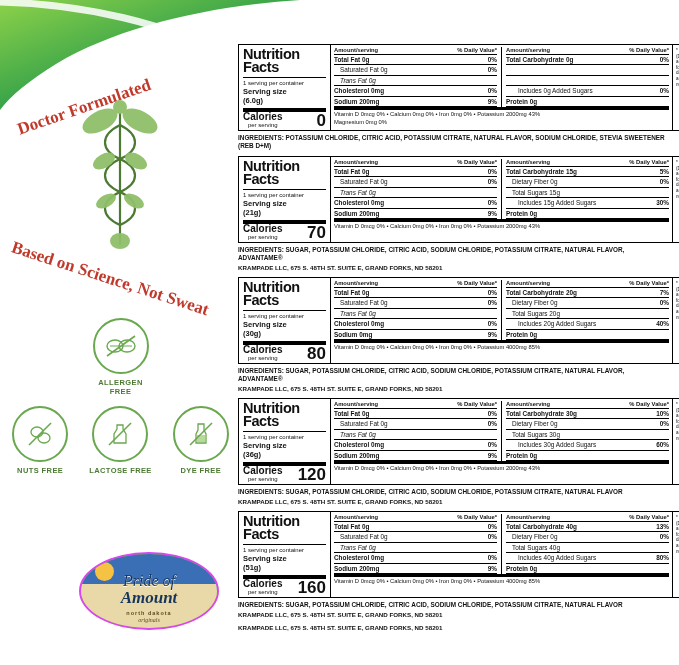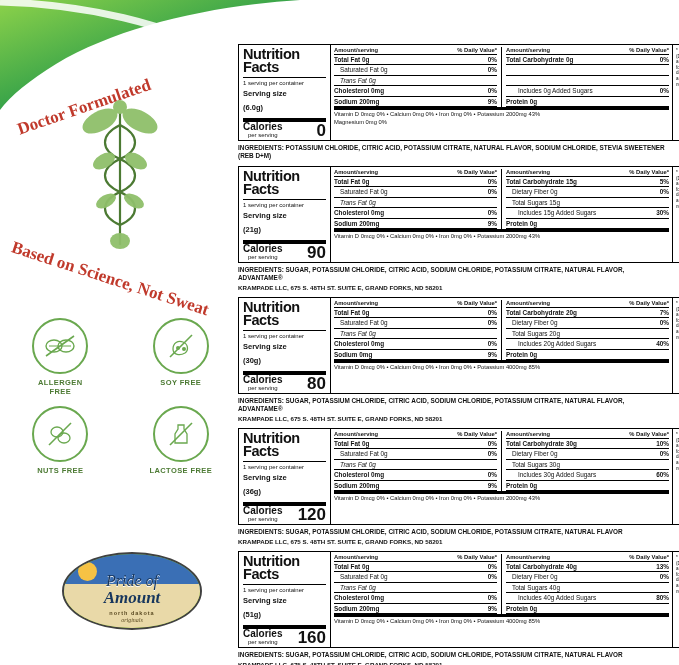--- a/index.html
+++ b/index.html
@@ -42,24 +42,24 @@
     display:flex;align-items:center;justify-content:center;
     background:#fff;
   }
   .badge .blabel{
     font-size:7.5px;font-weight:bold;color:#4c7a33;
     letter-spacing:.4px;margin-top:4px;
   }
 
   
   .pride{
-    position:absolute;left:62px;top:552px;width:136px;height:74px;
+    position:absolute;left:79px;top:552px;width:136px;height:74px;
     border-radius:50%/50%;
     overflow:hidden;
-    border:2px solid #404040;
+    border:2px solid #d946ef;
     background:#84cc16;
   }
   .pride .sky{position:absolute;left:0;top:0;width:100%;height:36px;background:#3a6fb5;}
   .pride .sun{position:absolute;left:14px;top:8px;width:19px;height:19px;border-radius:50%;background:#f6c244;}
   .pride .land{position:absolute;left:0;top:30px;width:100%;height:44px;background:#e9d9a8;}
   .pride .t1{
     position:absolute;left:0;top:18px;width:100%;text-align:center;
     font-family:"Liberation Serif", serif;font-size:16px;font-style:italic;color:#17365d;
     text-shadow:0 1px 0 #fff;
   }
@@ -96,21 +96,21 @@
   }
   .nf-title{
     font-family:"Liberation Sans", sans-serif;
     font-weight:bold;
     font-size:14.5px;
     line-height:13px;
     letter-spacing:-0.4px;
   }
   .nf-rule-thin{border-top:1px solid #000;margin:3px 0 2px 0;}
   .nf-servings{font-size:6px;line-height:7px;}
-  .nf-serving-size{font-size:7.5px;font-weight:bold;line-height:14px;}
+  .nf-serving-size{font-size:7.5px;font-weight:bold;line-height:9px;}
   .nf-cal-rule{border-top:4px solid #000;margin-top:3px;}
   .nf-cal-row{display:flex;align-items:flex-end;justify-content:space-between;text-align:center;}
   .nf-cal-label{font-size:10px;font-weight:bold;line-height:10px;}
   .nf-cal-sub{font-size:6px;line-height:6px;}
   .nf-cal-val{font-size:17px;font-weight:bold;line-height:15px;}
 
   .nf-mid{
     flex:1;
     padding:2px 3px 2px 3px;
     box-sizing:border-box;
@@ -220,51 +220,50 @@
           <div class="ring">
             <svg width="34" height="28" viewBox="0 0 34 28">
               <ellipse cx="11" cy="14" rx="8" ry="6" fill="none" stroke="#6aa84f" stroke-width="1.4"></ellipse>
               <ellipse cx="23" cy="14" rx="8" ry="6" fill="none" stroke="#6aa84f" stroke-width="1.4"></ellipse>
               <path d="M6 14 L16 14 M18 14 L28 14" stroke="#6aa84f" stroke-width="1"></path>
               <line x1="3" y1="24" x2="31" y2="4" stroke="#6aa84f" stroke-width="1.6"></line>
             </svg>
           </div>
           <div class="blabel">ALLERGEN FREE</div>
         </div>
-        <div class="badge">
-          <div class="ring">
-            <svg width="30" height="30" viewBox="0 0 30 30">
-              <path d="M7 18 C7 12 12 9 17 11 C22 13 23 19 19 22 C14 25 7 24 7 18Z" fill="none" stroke="#6aa84f" stroke-width="1.3"></path>
-              <circle cx="12" cy="17" r="2" fill="#6aa84f"></circle>
-              <circle cx="18" cy="18" r="2" fill="#6aa84f"></circle>
-              <line x1="4" y1="26" x2="26" y2="4" stroke="#6aa84f" stroke-width="1.6"></line>
-            </svg>
-          </div>
-          <div class="blabel">SOY FREE</div>
-        </div>
       </div>
       <div class="badge-row">
         <div class="badge">
           <div class="ring">
             <svg width="30" height="30" viewBox="0 0 30 30">
               <ellipse cx="12" cy="13" rx="6" ry="5" fill="none" stroke="#6aa84f" stroke-width="1.3"></ellipse>
               <ellipse cx="19" cy="19" rx="6" ry="5" fill="none" stroke="#6aa84f" stroke-width="1.3"></ellipse>
               <line x1="4" y1="26" x2="26" y2="4" stroke="#6aa84f" stroke-width="1.6"></line>
             </svg>
           </div>
           <div class="blabel">NUTS FREE</div>
         </div>
         <div class="badge">
           <div class="ring">
             <svg width="30" height="30" viewBox="0 0 30 30">
               <path d="M12 6 h6 v4 l3 5 v9 h-12 v-9 l3 -5 z" fill="none" stroke="#6aa84f" stroke-width="1.3"></path>
               <line x1="4" y1="26" x2="26" y2="4" stroke="#6aa84f" stroke-width="1.6"></line>
             </svg>
           </div>
           <div class="blabel">LACTOSE FREE</div>
+        </div>
+        <div class="badge">
+          <div class="ring">
+            <svg width="30" height="30" viewBox="0 0 30 30">
+              <path d="M12 5 h6 v6 l2 4 v9 h-10 v-9 l2 -4 z" fill="none" stroke="#6aa84f" stroke-width="1.3"></path>
+              <rect x="11" y="16" width="8" height="7" fill="#b7d99a"></rect>
+              <line x1="4" y1="26" x2="26" y2="4" stroke="#6aa84f" stroke-width="1.6"></line>
+            </svg>
+          </div>
+          <div class="blabel">DYE FREE</div>
         </div>
       </div>
     </div>
 
     <div class="pride">
       <div class="sky"></div>
       <div class="sun"></div>
       <div class="land"></div>
       <div class="t1">Pride of</div>
       <div class="t2">Amount</div>
@@ -361,21 +360,21 @@
           <div class="nf-title">Nutrition<br>Facts</div>
           <div class="nf-rule-thin"></div>
           <div class="nf-servings">1 serving per container</div>
           <div class="nf-serving-size">Serving size<br>(21g)</div>
           <div class="nf-cal-rule"></div>
           <div class="nf-cal-row">
             <div>
               <div class="nf-cal-label">Calories</div>
               <div class="nf-cal-sub">per serving</div>
             </div>
-            <div class="nf-cal-val">90</div>
+            <div class="nf-cal-val">70</div>
           </div>
         </div>
         <div class="nf-mid">
           <div class="nf-cols">
             <div class="nf-col first">
               <div class="nf-hdr">
                 <span>Amount/serving</span>
                 <span>% Daily Value*</span>
               </div>
               <div class="nf-line">

